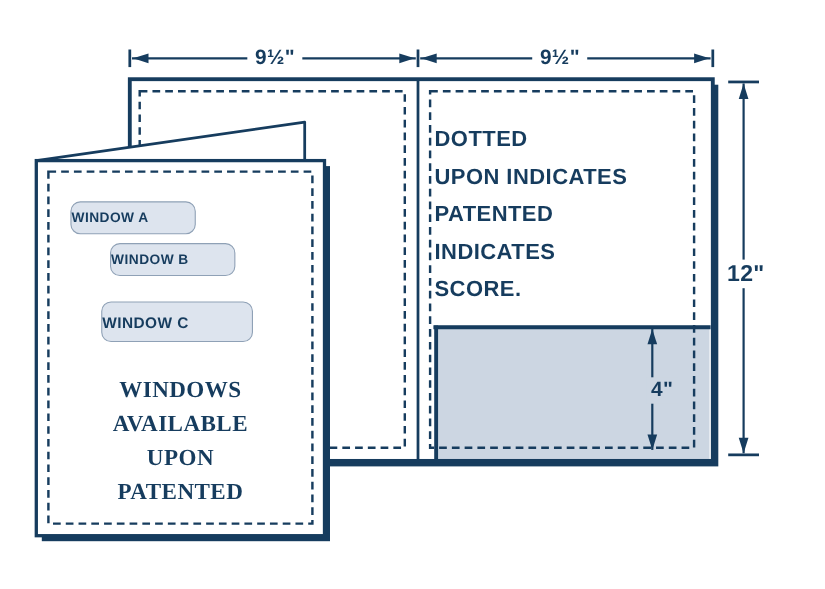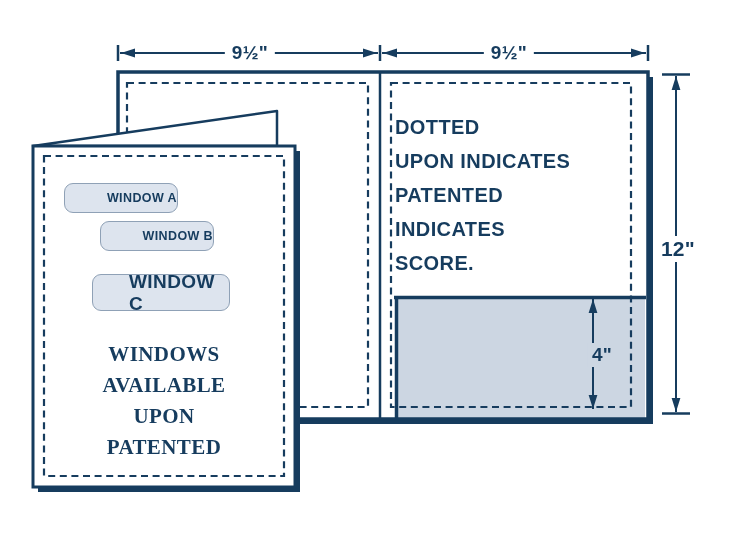--- a/index.html
+++ b/index.html
@@ -38,26 +38,26 @@
     text-align:center;color:var(--navy,#163c5e);
     font-weight:700;font-size:21px;line-height:31px;letter-spacing:.4px;font-family:Liberation Serif, serif;
   }
   .caption-block span{display:block;}
   
   .window-chip{
     position:absolute;box-sizing:border-box;
     background:var(--window-fill,#dde4ee);
     border:1.6px solid var(--window-border,#8fa1b6);
     border-radius:9px;
-    display:flex;align-items:center;justify-content:flex-end;
-    color:var(--navy,#163c5e);font-weight:700;font-size:12.5px;letter-spacing:.4px;padding-left:36px;
+    display:flex;align-items:center;justify-content:flex-start;
+    color:var(--navy,#163c5e);font-weight:700;font-size:12.5px;letter-spacing:.4px;
   }
   .window-chip.a{left:64px;top:183px;width:114px;height:30px;}
   .window-chip.b{left:64px;top:221px;width:114px;height:30px;margin-left:36px;}
-  .window-chip.c{left:92px;top:274px;width:138px;height:37px;font-size:19px;}
+  .window-chip.c{left:92px;top:274px;width:138px;height:37px;font-size:14px;}
 </style>
 </head>
 <body>
 
 <div class="stage">
 
   <svg width="750" height="535" viewBox="0 0 750 535">
 
     <rect x="123" y="77" width="530" height="347" class="fill-navy"></rect>
     <rect x="118" y="72" width="530" height="347" class="fill-white"></rect>

